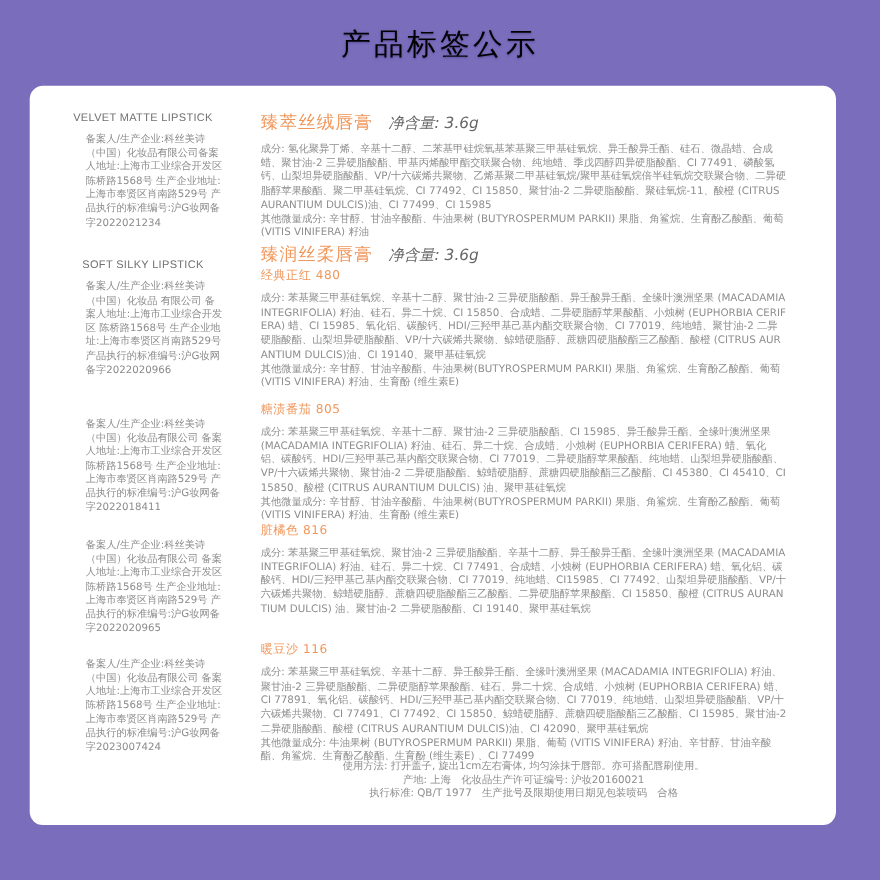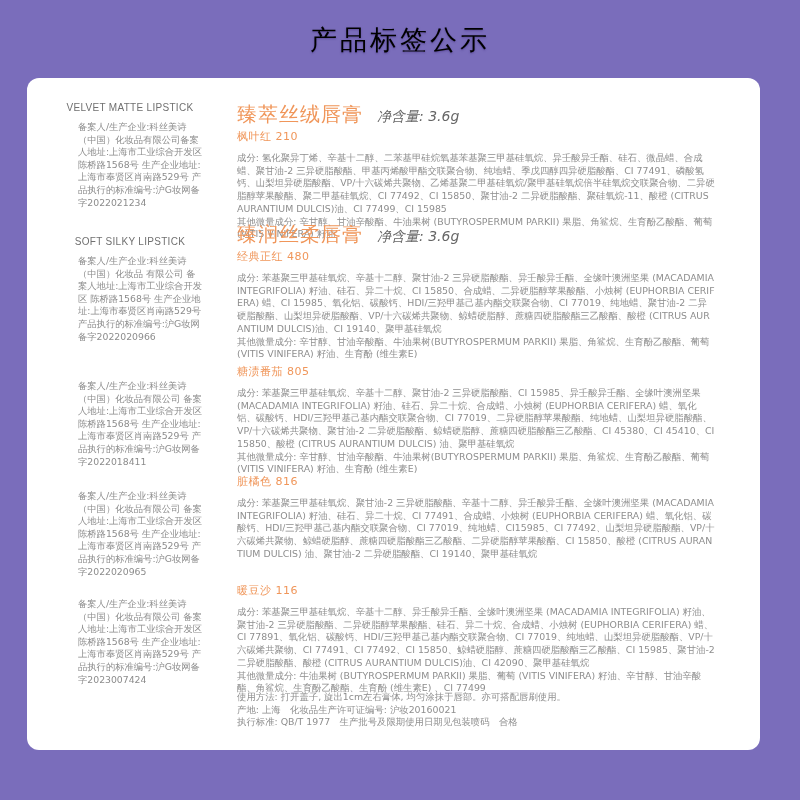--- a/index.html
+++ b/index.html
@@ -30,30 +30,30 @@
     .reg-block {
       font-size: 9.3px; line-height: 12.6px; color: #8c8c8c;
       word-break: break-all; padding: 0 6px 0 28px;
     }
     .lb { position: absolute; left: 0; width: 160px; }
     .right-col {
       position: absolute; left: 237px; top: 101px; width: 478px;
       color: #8c8c8c;
     }
     .prod-head { display: flex; align-items: baseline; gap: 14px; }
-    .prod-name { color: #f0965a; font-size: 20px; letter-spacing: 1px; text-align: center; }
+    .prod-name { color: #f0965a; font-size: 16px; letter-spacing: 1px; text-align: center; }
     .net { color: #666; font-size: 14px; font-style: italic; }
     .shade { color: #f0965a; font-size: 11px; letter-spacing: 0.5px; margin-top: 1px; }
     .ing {
       font-size: 9.4px; line-height: 12.7px; color: #8e8e8e;
       word-break: break-all; margin-top: 8px;
     }
     .sec { position: absolute; left: 0; width: 478px; }
     .footer-info {
-      font-size: 9.4px; line-height: 12.7px; color: #8e8e8e;
+      font-size: 9.4px; line-height: 12.7px; color: #8e8e8e; text-align: center;
     }
   </style>
 </head>
 <body>
 
 <div class="page-title">产品标签公示</div>
 
 <div class="card"></div>
 
 <div class="left-col">
@@ -75,21 +75,20 @@
     <div class="reg-block">备案人/生产企业:科丝美诗（中国）化妆品有限公司 备案人地址:上海市工业综合开发区陈桥路1568号 生产企业地址:上海市奉贤区肖南路529号 产品执行的标准编号:沪G妆网备字2023007424</div>
   </div>
 </div>
 
 <div class="right-col">
   <div class="sec" style="top:0">
     <div class="prod-head">
       <span class="prod-name">臻萃丝绒唇膏</span>
       <span class="net">净含量: 3.6g</span>
     </div>
-    <div class="shade">枫叶红 210</div>
     <div class="ing">
       <div>成分: 氢化聚异丁烯、辛基十二醇、二苯基甲硅烷氧基苯基聚三甲基硅氧烷、异壬酸异壬酯、硅石、微晶蜡、合成蜡、聚甘油-2 三异硬脂酸酯、甲基丙烯酸甲酯交联聚合物、纯地蜡、季戊四醇四异硬脂酸酯、CI 77491、磷酸氢钙、山梨坦异硬脂酸酯、VP/十六碳烯共聚物、乙烯基聚二甲基硅氧烷/聚甲基硅氧烷倍半硅氧烷交联聚合物、二异硬脂醇苹果酸酯、聚二甲基硅氧烷、CI 77492、CI 15850、聚甘油-2 二异硬脂酸酯、聚硅氧烷-11、酸橙 (CITRUS AURANTIUM DULCIS)油、CI 77499、CI 15985</div>
       <div>其他微量成分: 辛甘醇、甘油辛酸酯、牛油果树 (BUTYROSPERMUM PARKII) 果脂、角鲨烷、生育酚乙酸酯、葡萄 (VITIS VINIFERA) 籽油</div>
     </div>
   </div>
 
   <div class="sec" style="top:120px">
     <div class="prod-head">
       <span class="prod-name">臻润丝柔唇膏</span>
       <span class="net">净含量: 3.6g</span>

